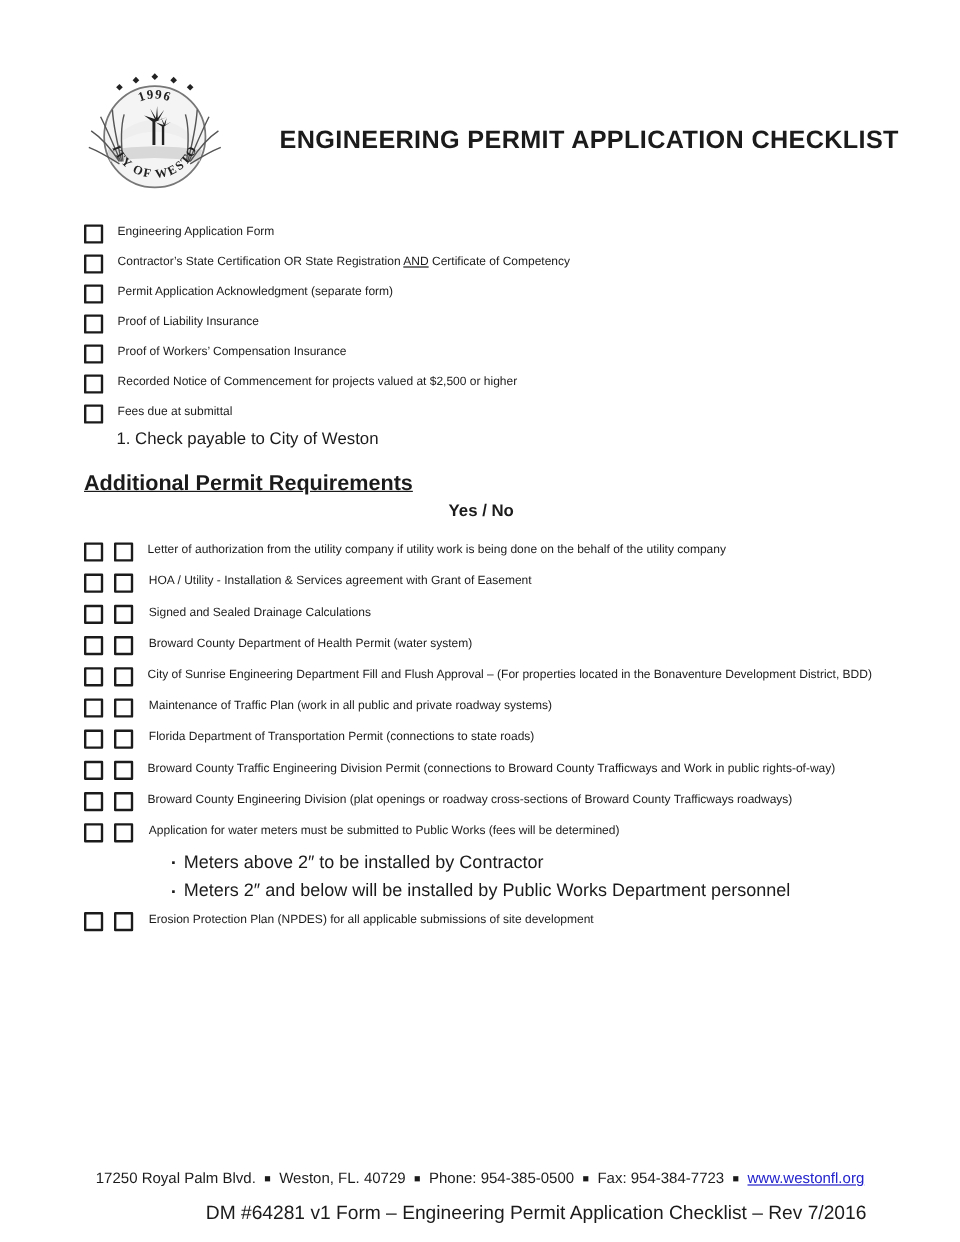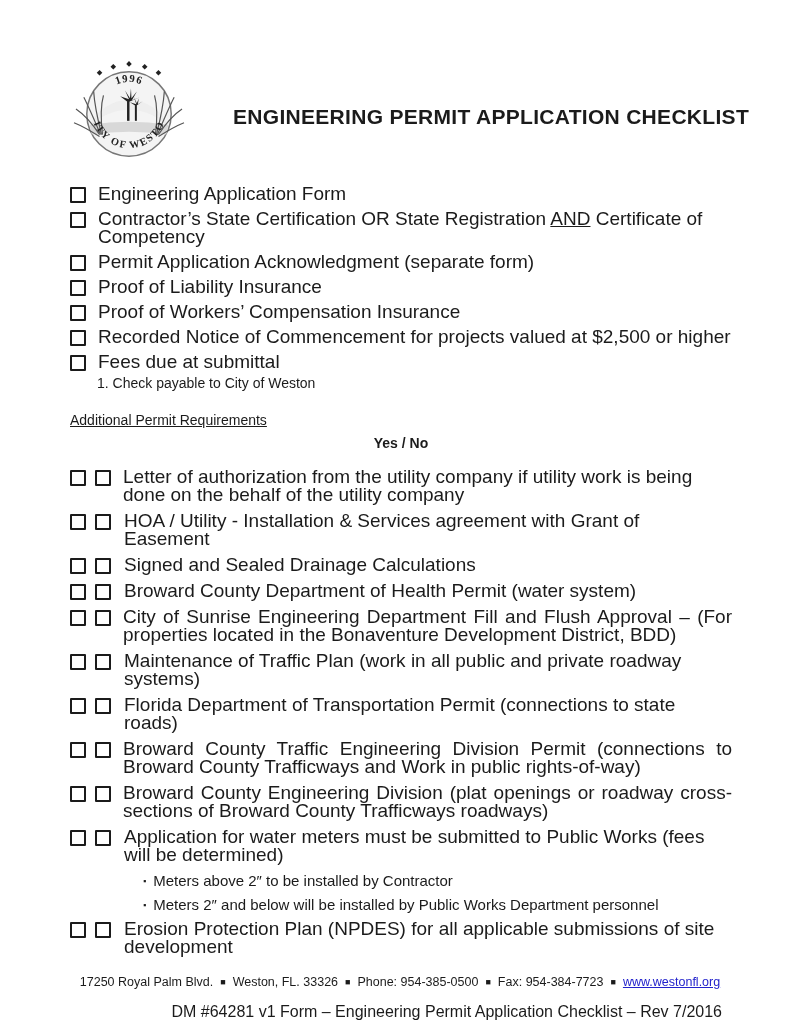--- a/index.html
+++ b/index.html
@@ -8,26 +8,26 @@
   
   .seal{position:absolute;left:70px;top:58px;width:118px;height:108px;}
   .page-title{position:absolute;left:233px;top:105px;font-size:21px;font-weight:bold;
               letter-spacing:.3px;white-space:nowrap;}
   
   .content{position:absolute;left:70px;top:185px;width:662px;}
   .row{display:flex;align-items:flex-start;margin-bottom:7px;}
   .cb{width:12px;height:12px;border:2px solid #1b1b1b;border-radius:1px;flex:none;
       margin-top:2px;background:#fff;}
   .cb + .cb{margin-left:9px;}
-  .lbl{margin-left:12px;font-size:19px;line-height:18px;}
+  .lbl{margin-left:12px;font-size:10px;line-height:18px;}
   .yn .lbl{margin-left:13px;width:600px;}
   .just{text-align:justify;}
   .u{text-decoration:underline;}
   .fees-sub{margin:-3px 0 7px 27px;font-size:14px;line-height:17.5px;}
-  .section-heading{font-size:14px;font-weight:normal;text-decoration:underline;
+  .section-heading{font-size:18px;font-weight:bold;text-decoration:underline;
                    margin:18px 0 5px 0;line-height:18px;}
   .yesno-label{font-size:14px;font-weight:bold;margin:0 0 16px 0;line-height:18px;text-align:center;}
   .yn{margin-bottom:8px;}
   .yn-d{margin-bottom:8px;}
   .bullets{margin:0 0 6px 73px;}
   .bullet-row{display:flex;align-items:flex-start;margin-bottom:6px;}
   .bullet-glyph{font-size:9px;line-height:18px;margin-right:7px;flex:none;}
   .bullet-text{font-size:15px;line-height:18px;}
   
   .footer-line{position:absolute;left:0;top:975px;width:800px;text-align:center;
@@ -210,18 +210,18 @@
 
     <div class="row yn">
       <span class="cb"></span>
       <span class="cb"></span>
       <span class="lbl">Erosion Protection Plan (NPDES) for all applicable submissions of site development</span>
     </div>
 
   </div>
 
   <div class="footer-line">
-    <span>17250 Royal Palm Blvd.</span><span class="sep">■</span><span>Weston, FL. 33326</span><span class="sep">■</span><span>Phone: 954-385-0500</span><span class="sep">■</span><span>Fax: 954-384-7723</span><span class="sep">■</span><a class="weblink">www.westonfl.org</a>
+    <span>17250 Royal Palm Blvd.</span><span class="sep">■</span><span>Weston, FL. 40729</span><span class="sep">■</span><span>Phone: 954-385-0500</span><span class="sep">■</span><span>Fax: 954-384-7723</span><span class="sep">■</span><a class="weblink">www.westonfl.org</a>
   </div>
 
   <div class="doc-ref">DM #64281 v1 Form – Engineering Permit Application Checklist – Rev 7/2016</div>
 
 </div>
 
 </body></html>

